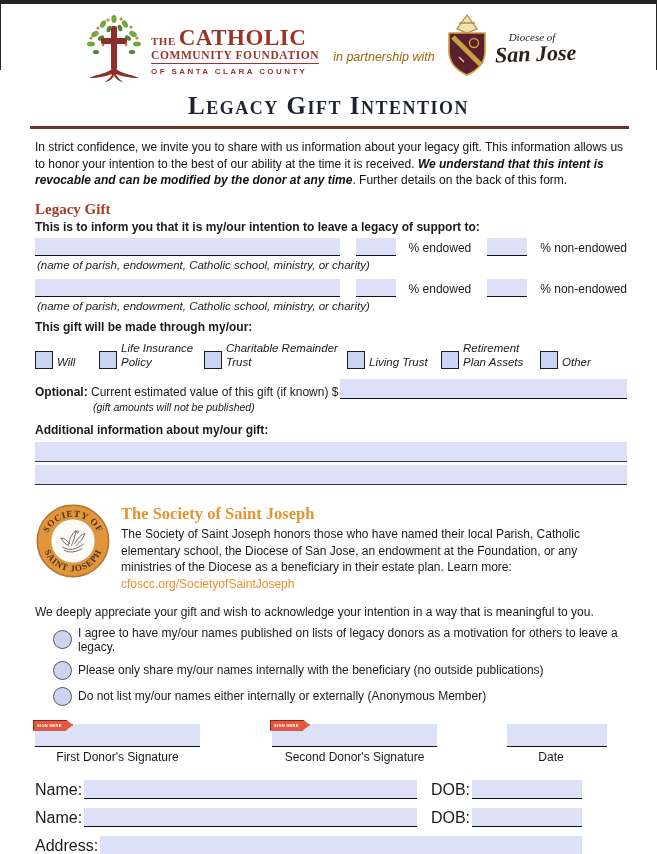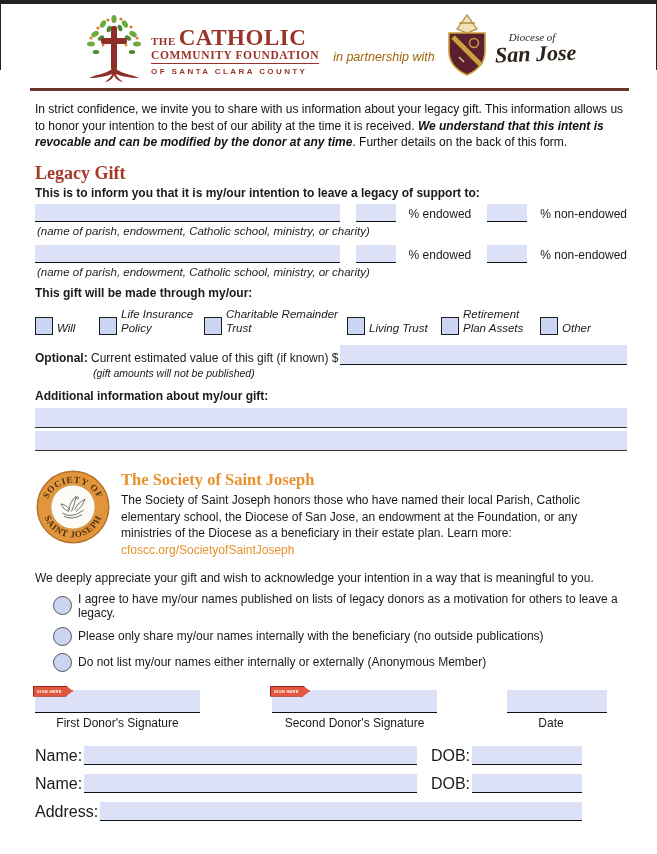--- a/index.html
+++ b/index.html
@@ -24,21 +24,21 @@
   .diocese-of{font-family:"Liberation Serif",serif;font-style:italic;font-size:11px;margin-left:14px;}
   .diocese-sj{font-family:"Liberation Serif",serif;font-style:italic;font-weight:bold;font-size:22px;transform:rotate(-2deg);}
 
   h1.title{font-family:"Liberation Serif",serif;font-variant:small-caps;font-weight:bold;font-size:25px;letter-spacing:1.5px;color:#1d2430;text-align:center;margin:4px 0 6px 0;}
   .rule{height:3px;background:#6e3427;border:none;margin:0 28px 0 30px;}
 
   .content{padding:0 30px 0 35px;}
   .intro{font-size:12px;line-height:1.38;margin:10px 0 0 0;color:#111;}
   .bi{font-weight:bold;font-style:italic;}
 
-  h2.lg-head{font-family:"Liberation Serif",serif;color:#a63a28;font-size:18px;font-weight:bold;margin:12px 0 2px 0;}
+  h2.lg-head{font-family:"Liberation Serif",serif;color:#a63a28;font-size:15px;font-weight:bold;margin:12px 0 2px 0;}
   .bold-line{font-size:12px;font-weight:bold;margin:0 0 4px 0;}
 
   .field{background:#dde1f7;border:none;border-bottom:1.5px solid #111;height:18px;box-sizing:border-box;font-size:12px;padding:0 3px;font-family:"Liberation Sans",sans-serif;}
   .gift-row{display:flex;align-items:flex-end;margin-top:4px;}
   .gift-main{width:325px;}
   .pct-box{width:40px;margin-left:16px;}
   .pct-label{font-size:12px;margin:0 0 1px 13px;white-space:nowrap;}
   .caption{font-size:11.5px;font-style:italic;color:#222;margin:3px 0 8px 2px;}
 
   .methods{display:flex;margin:6px 0 2px 0;}
@@ -148,20 +148,21 @@
           <path d="M18 44 l5 5" stroke="#e6d9a8" stroke-width="1.2"></path>
         </svg>
       </span>
       <div class="diocese-text">
         <div class="diocese-of">Diocese of</div>
         <div class="diocese-sj">San Jose</div>
       </div>
     </div>
   </div>
 
+  <h1 class="title">Legacy Gift Intention</h1>
   <hr class="rule">
 
   <div class="content">
     <p class="intro"><span>In strict confidence, we invite you to share with us information about your legacy gift. This information allows us to honor your intention to the best of our ability at the time it is received. </span><span class="bi">We understand that this intent is revocable and can be modified by the donor at any time</span><span>. Further details on the back of this form.</span></p>
 
     <h2 class="lg-head">Legacy Gift</h2>
     <div class="bold-line">This is to inform you that it is my/our intention to leave a legacy of support to:</div>
 
     
     <div class="gift-row">

